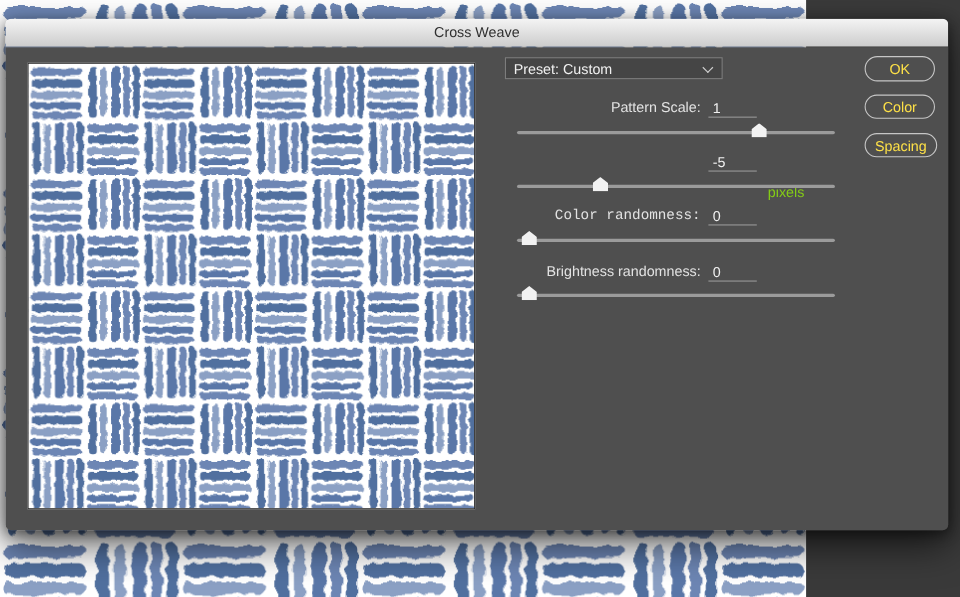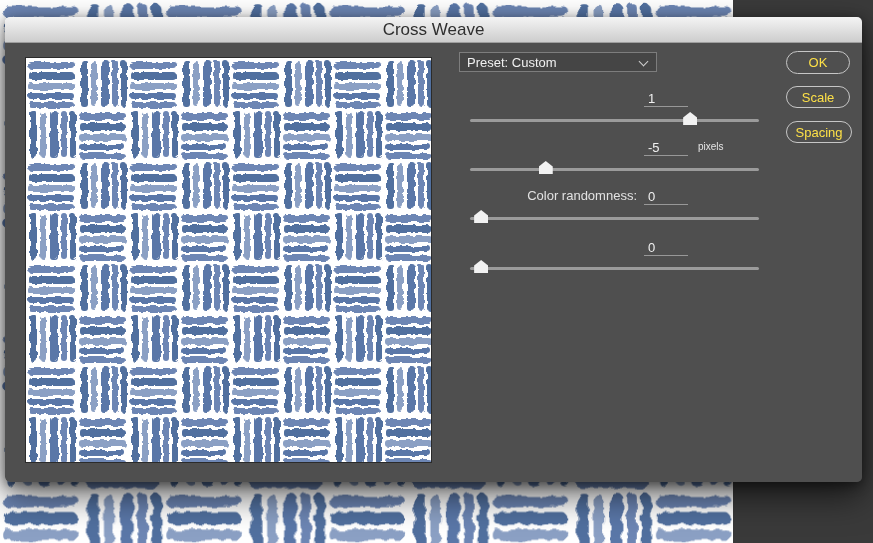--- a/index.html
+++ b/index.html
@@ -16,21 +16,21 @@
     position:absolute;left:5px;top:17px;width:857px;height:465px;
     border-radius:5px;
     box-shadow:0 14px 34px rgba(0,0,0,.60), 0 3px 12px rgba(0,0,0,.45);
   }
   .titlebar{
     height:25px;border-radius:5px 5px 0 0;
     background:linear-gradient(#f4f4f4,#cdcdcd);
     border-bottom:1px solid #9e9e9e;
     display:flex;align-items:center;justify-content:center;
   }
-  .titlebar span{font-size:17px;color:#2f2f2f;}
+  .titlebar span{font-size:13px;color:#2f2f2f;}
   .body{
     position:relative;height:439px;background:#4f4f4f;
     border-radius:0 0 5px 5px;
   }
   
   .preview{
     position:absolute;left:20px;top:14px;width:407px;height:406px;
     background:#fff;border:1px solid #2b2b2b;box-sizing:border-box;overflow:hidden;
   }
   
@@ -50,34 +50,34 @@
     position:absolute;left:330px;width:302px;height:18px;line-height:18px;
     text-align:right;font-size:13px;color:#e2e2e2;
   }
   .field{
     position:absolute;left:639px;width:44px;height:17px;line-height:17px;
     border-bottom:1px solid #989898;color:#f0f0f0;font-size:13px;
     padding-left:4px;box-sizing:border-box;
   }
   .unit{
     position:absolute;left:693px;height:18px;line-height:18px;
-    font-size:10px;color:#e5e5e5;
+    font-size:13px;color:#84cc16;margin-top:28px;
   }
   .slider{position:absolute;left:465px;width:289px;height:14px;}
   .track{
     position:absolute;left:0;right:0;bottom:3px;height:3px;
     background:#9b9b9b;border-radius:2px;
   }
   .thumb{
     position:absolute;bottom:0;width:14px;height:13px;background:#f2f2f2;
     clip-path:polygon(50% 0, 100% 42%, 100% 100%, 0 100%, 0 42%);
   }
   .r1-label{top:46px;}  .r1-field{top:47px;}  .s1{top:110px;}
   .r2-label{top:95px;}  .r2-field{top:96px;}  .s2{top:159px;}
-  .r3-label{top:144px;} .r3-field{top:145px;} .s3{top:208px;}
+  .r3-label{top:144px;font-family:Liberation Mono, monospace;} .r3-field{top:145px;} .s3{top:208px;}
   .r4-label{top:195px;} .r4-field{top:196px;} .s4{top:258px;}
   .slider.s1{top:68px;} .slider.s2{top:117px;} .slider.s3{top:166px;} .slider.s4{top:216px;}
   .u2{top:95px;}
   
   .btn{
     position:absolute;left:781px;height:23px;box-sizing:border-box;
     border:1.5px solid #c6c6c6;border-radius:12px;background:transparent;
     color:#fde047;font-size:13px;font-family:"Liberation Sans",sans-serif;
     display:flex;align-items:center;justify-content:center;cursor:default;
   }
@@ -141,45 +141,47 @@
         <svg width="405" height="404">
           <rect width="405" height="404" fill="url(#weave)"></rect>
         </svg>
       </div>
 
       <div class="preset">
         <span>Preset: Custom</span>
         <span class="chev"></span>
       </div>
 
+      <div class="ctl-label r1-label">Pattern Scale:</div>
       <div class="field r1-field">1</div>
       <div class="slider s1">
         <div class="track"></div>
         <div class="thumb" style="left: 213.125px;"></div>
       </div>
 
       <div class="field r2-field">-5</div>
       <div class="unit u2">pixels</div>
       <div class="slider s2">
         <div class="track"></div>
         <div class="thumb" style="left: 68.75px;"></div>
       </div>
 
       <div class="ctl-label r3-label">Color randomness:</div>
       <div class="field r3-field">0</div>
       <div class="slider s3">
         <div class="track"></div>
         <div class="thumb" style="left: 4.125px;"></div>
       </div>
 
+      <div class="ctl-label r4-label">Brightness randomness:</div>
       <div class="field r4-field">0</div>
       <div class="slider s4">
         <div class="track"></div>
         <div class="thumb" style="left: 4.125px;"></div>
       </div>
 
       <div class="btn btn-ok">OK</div>
-      <div class="btn btn-reset">Scale</div>
+      <div class="btn btn-reset">Color</div>
       <div class="btn btn-cancel">Spacing</div>
 
     </div>
   </div>
 </div>
 
 </body></html>

